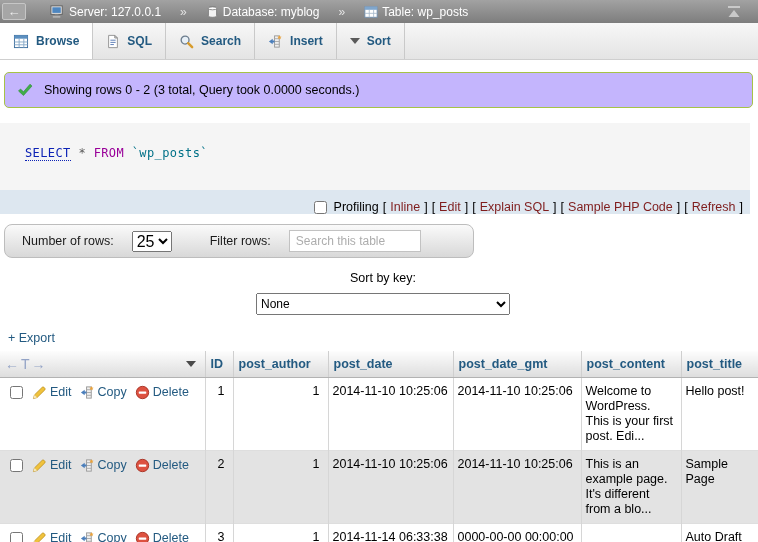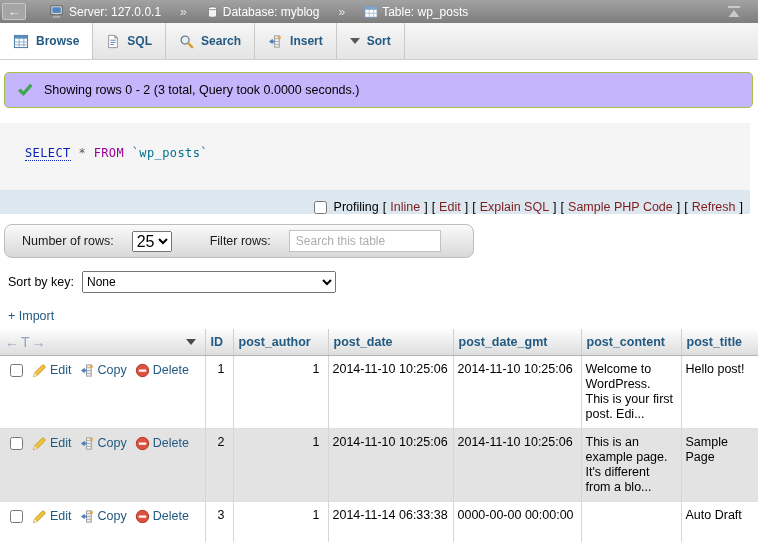--- a/index.html
+++ b/index.html
@@ -62,25 +62,25 @@
   .bracket { color:#000; }
   
   .rows-bar {
     margin:10px 0 0 4px; width:470px; height:34px;
     background:linear-gradient(#fafafa,#d8d8d8); border:1px solid #bdbdbd;
     border-radius:8px; display:flex; align-items:center; padding-left:17px; gap:18px;
     font-size:12.5px; color:#1a1a1a;
   }
   .rows-bar select { font-size:16px; margin-right:20px; }
   .filter-input {
-    width:152px; height:22px; border:1px solid #c2c2c2; padding:0 6px;
+    width:132px; height:22px; border:1px solid #c2c2c2; padding:0 6px;
     font-size:12px; color:#333; font-family:"Liberation Sans", sans-serif;
   }
   .filter-input::placeholder { color:#adadad; }
-  .sort-row { margin:13px 0 0 8px; display:flex; align-items:center; gap:8px; font-size:12.5px; }
+  .sort-row { margin:13px 0 0 8px; display:flex; align-items:center; gap:8px; font-size:12.5px;flex-direction:column; }
   .sort-row select { width:254px; height:22px; font-size:12px; }
   .options-link {
     display:inline-block; margin:16px 0 6px 8px; color:#235a81;
     cursor:pointer; font-size:12.5px; text-decoration:none;
   }
   
   table.data { border-collapse:collapse; width:758px; table-layout:fixed; }
   table.data th {
     background:linear-gradient(#fdfdfd,#dddddd); border-bottom:1px solid #b2b2b2;
     border-right:1px solid #cfcfcf; color:#235a81; font-weight:bold; text-align:left;
@@ -246,21 +246,21 @@
   <input class="filter-input" type="text" placeholder="Search this table" style="">
 </div>
 
 <div class="sort-row">
   <span>Sort by key:</span>
   <select>
     <option>None</option>
   </select>
 </div>
 
-<a class="options-link">+ Import</a>
+<a class="options-link">+ Export</a>
 
 
 <table class="data">
   <colgroup>
     <col style="width:205px">
       <col style="width:28px">
       <col style="width:95px">
     <col style="width:125px">
       <col style="width:128px">
       <col style="width:100px">

